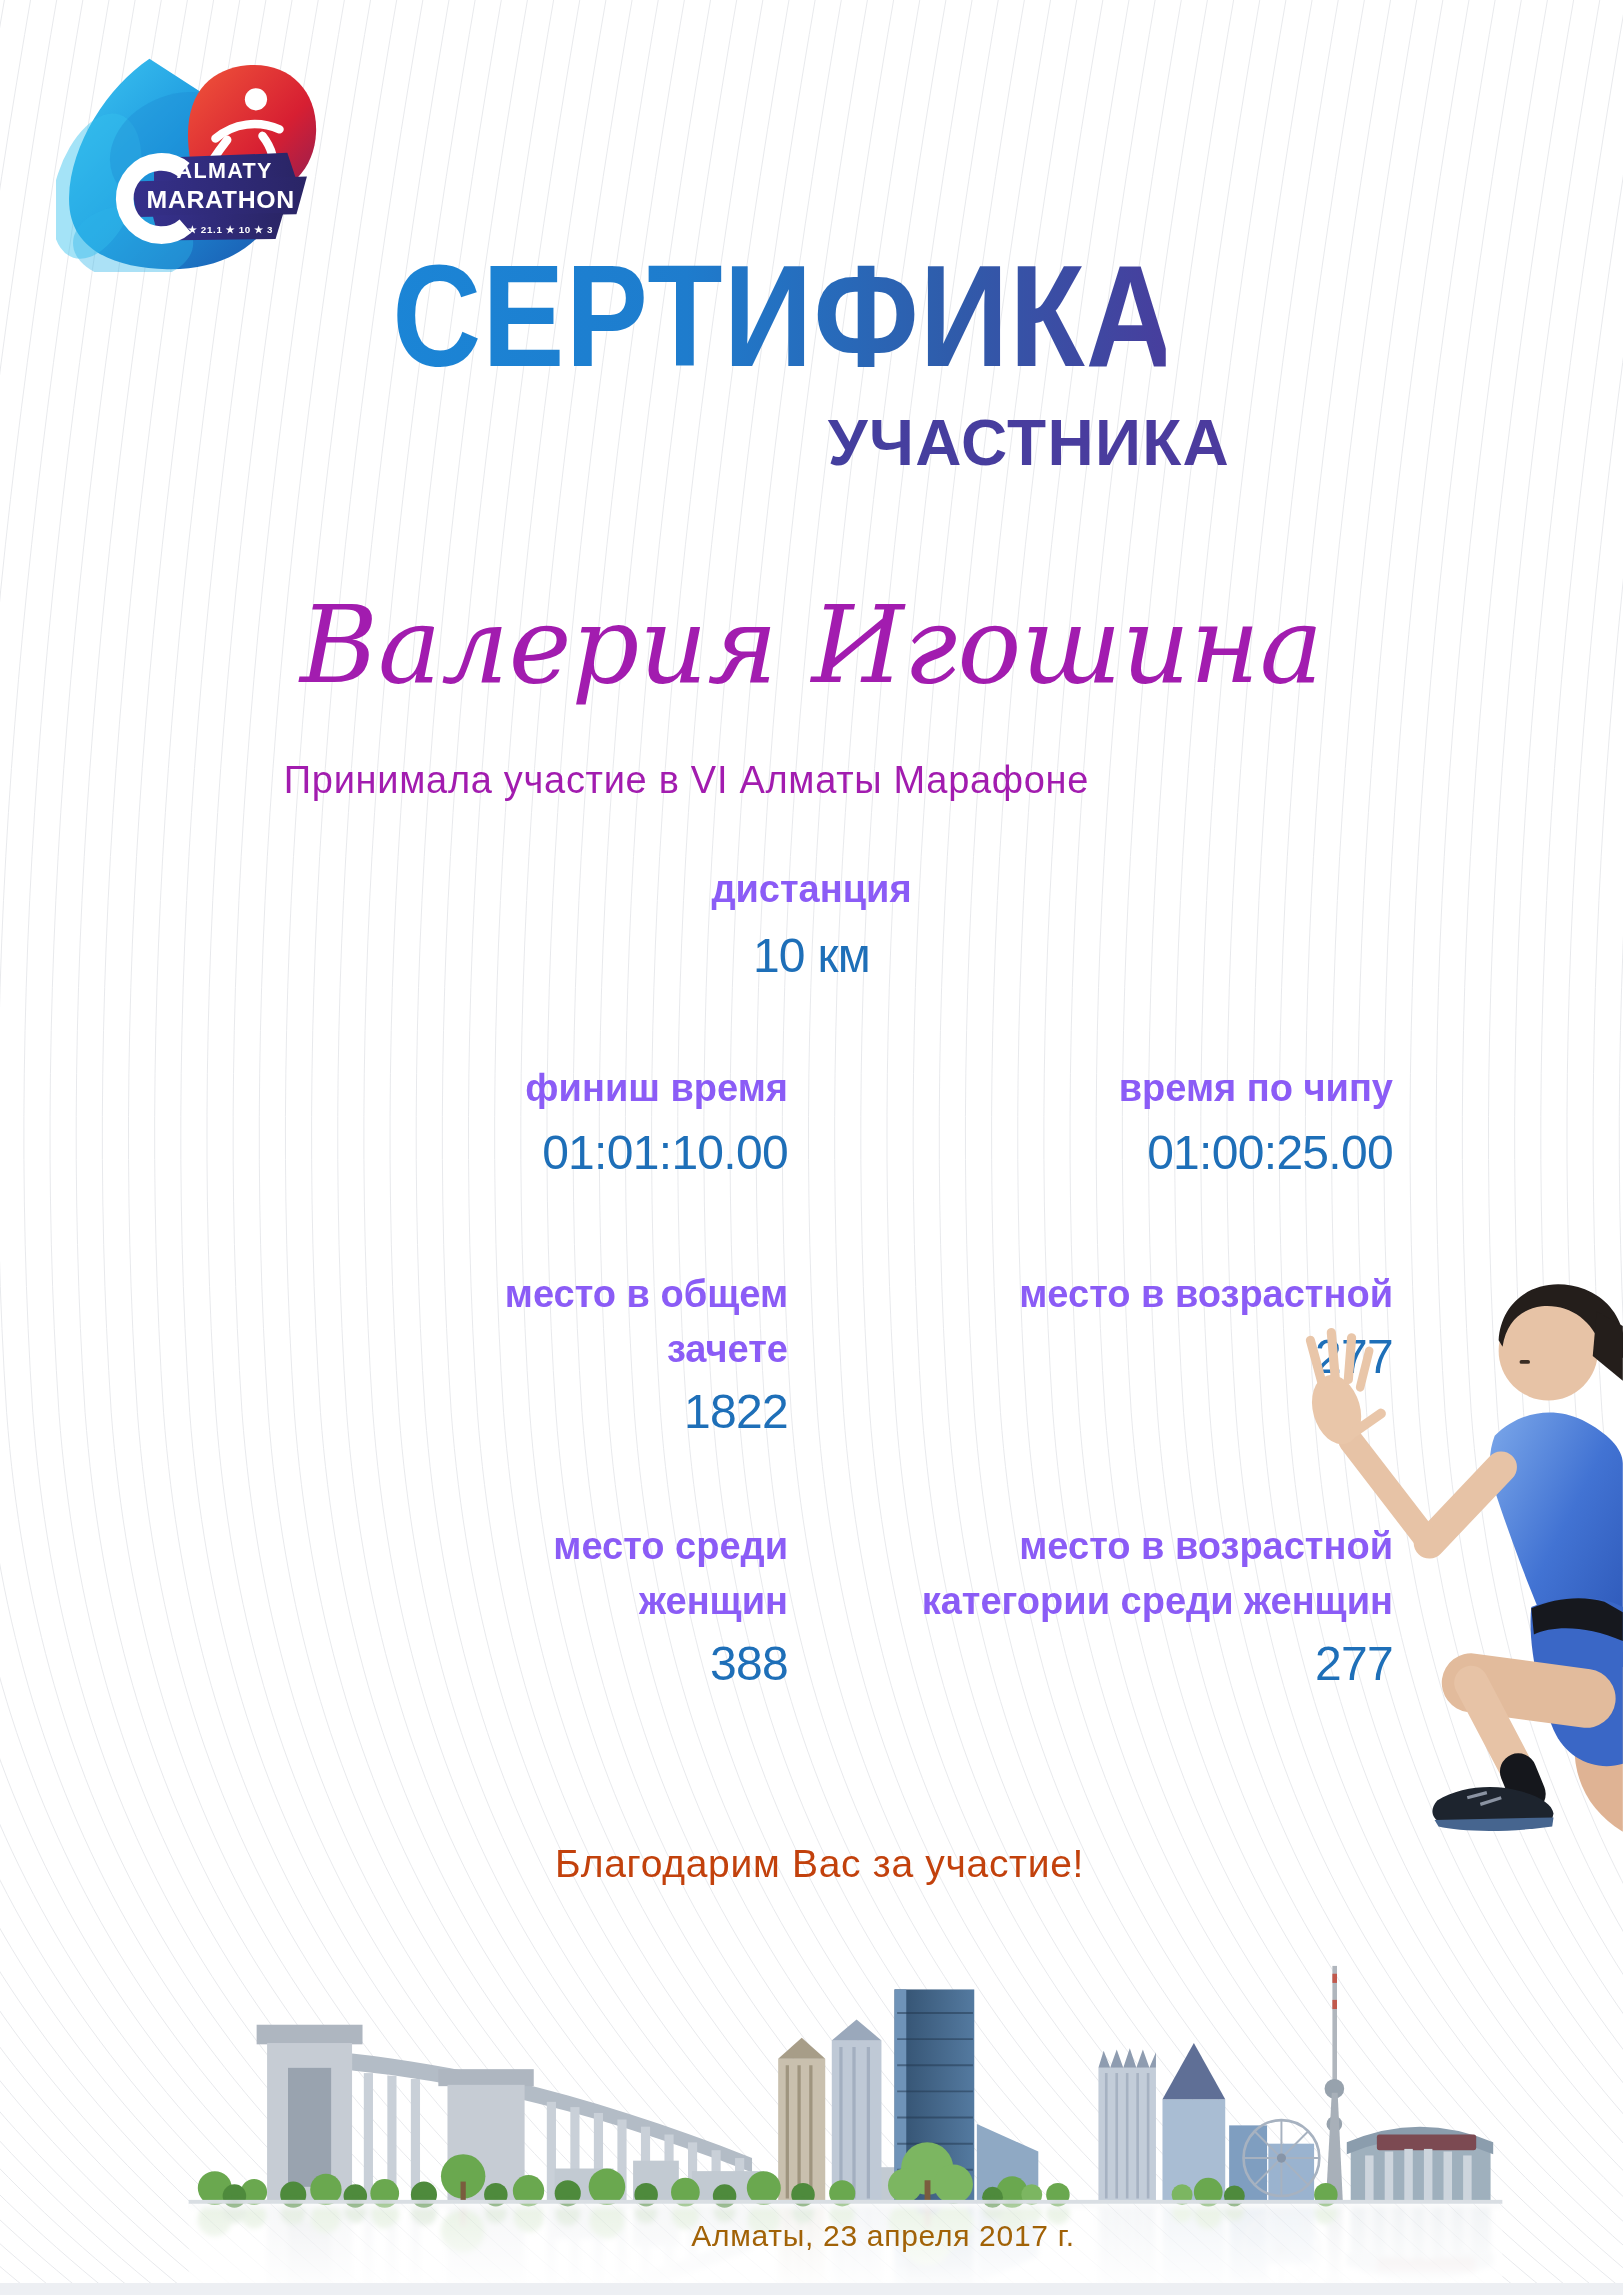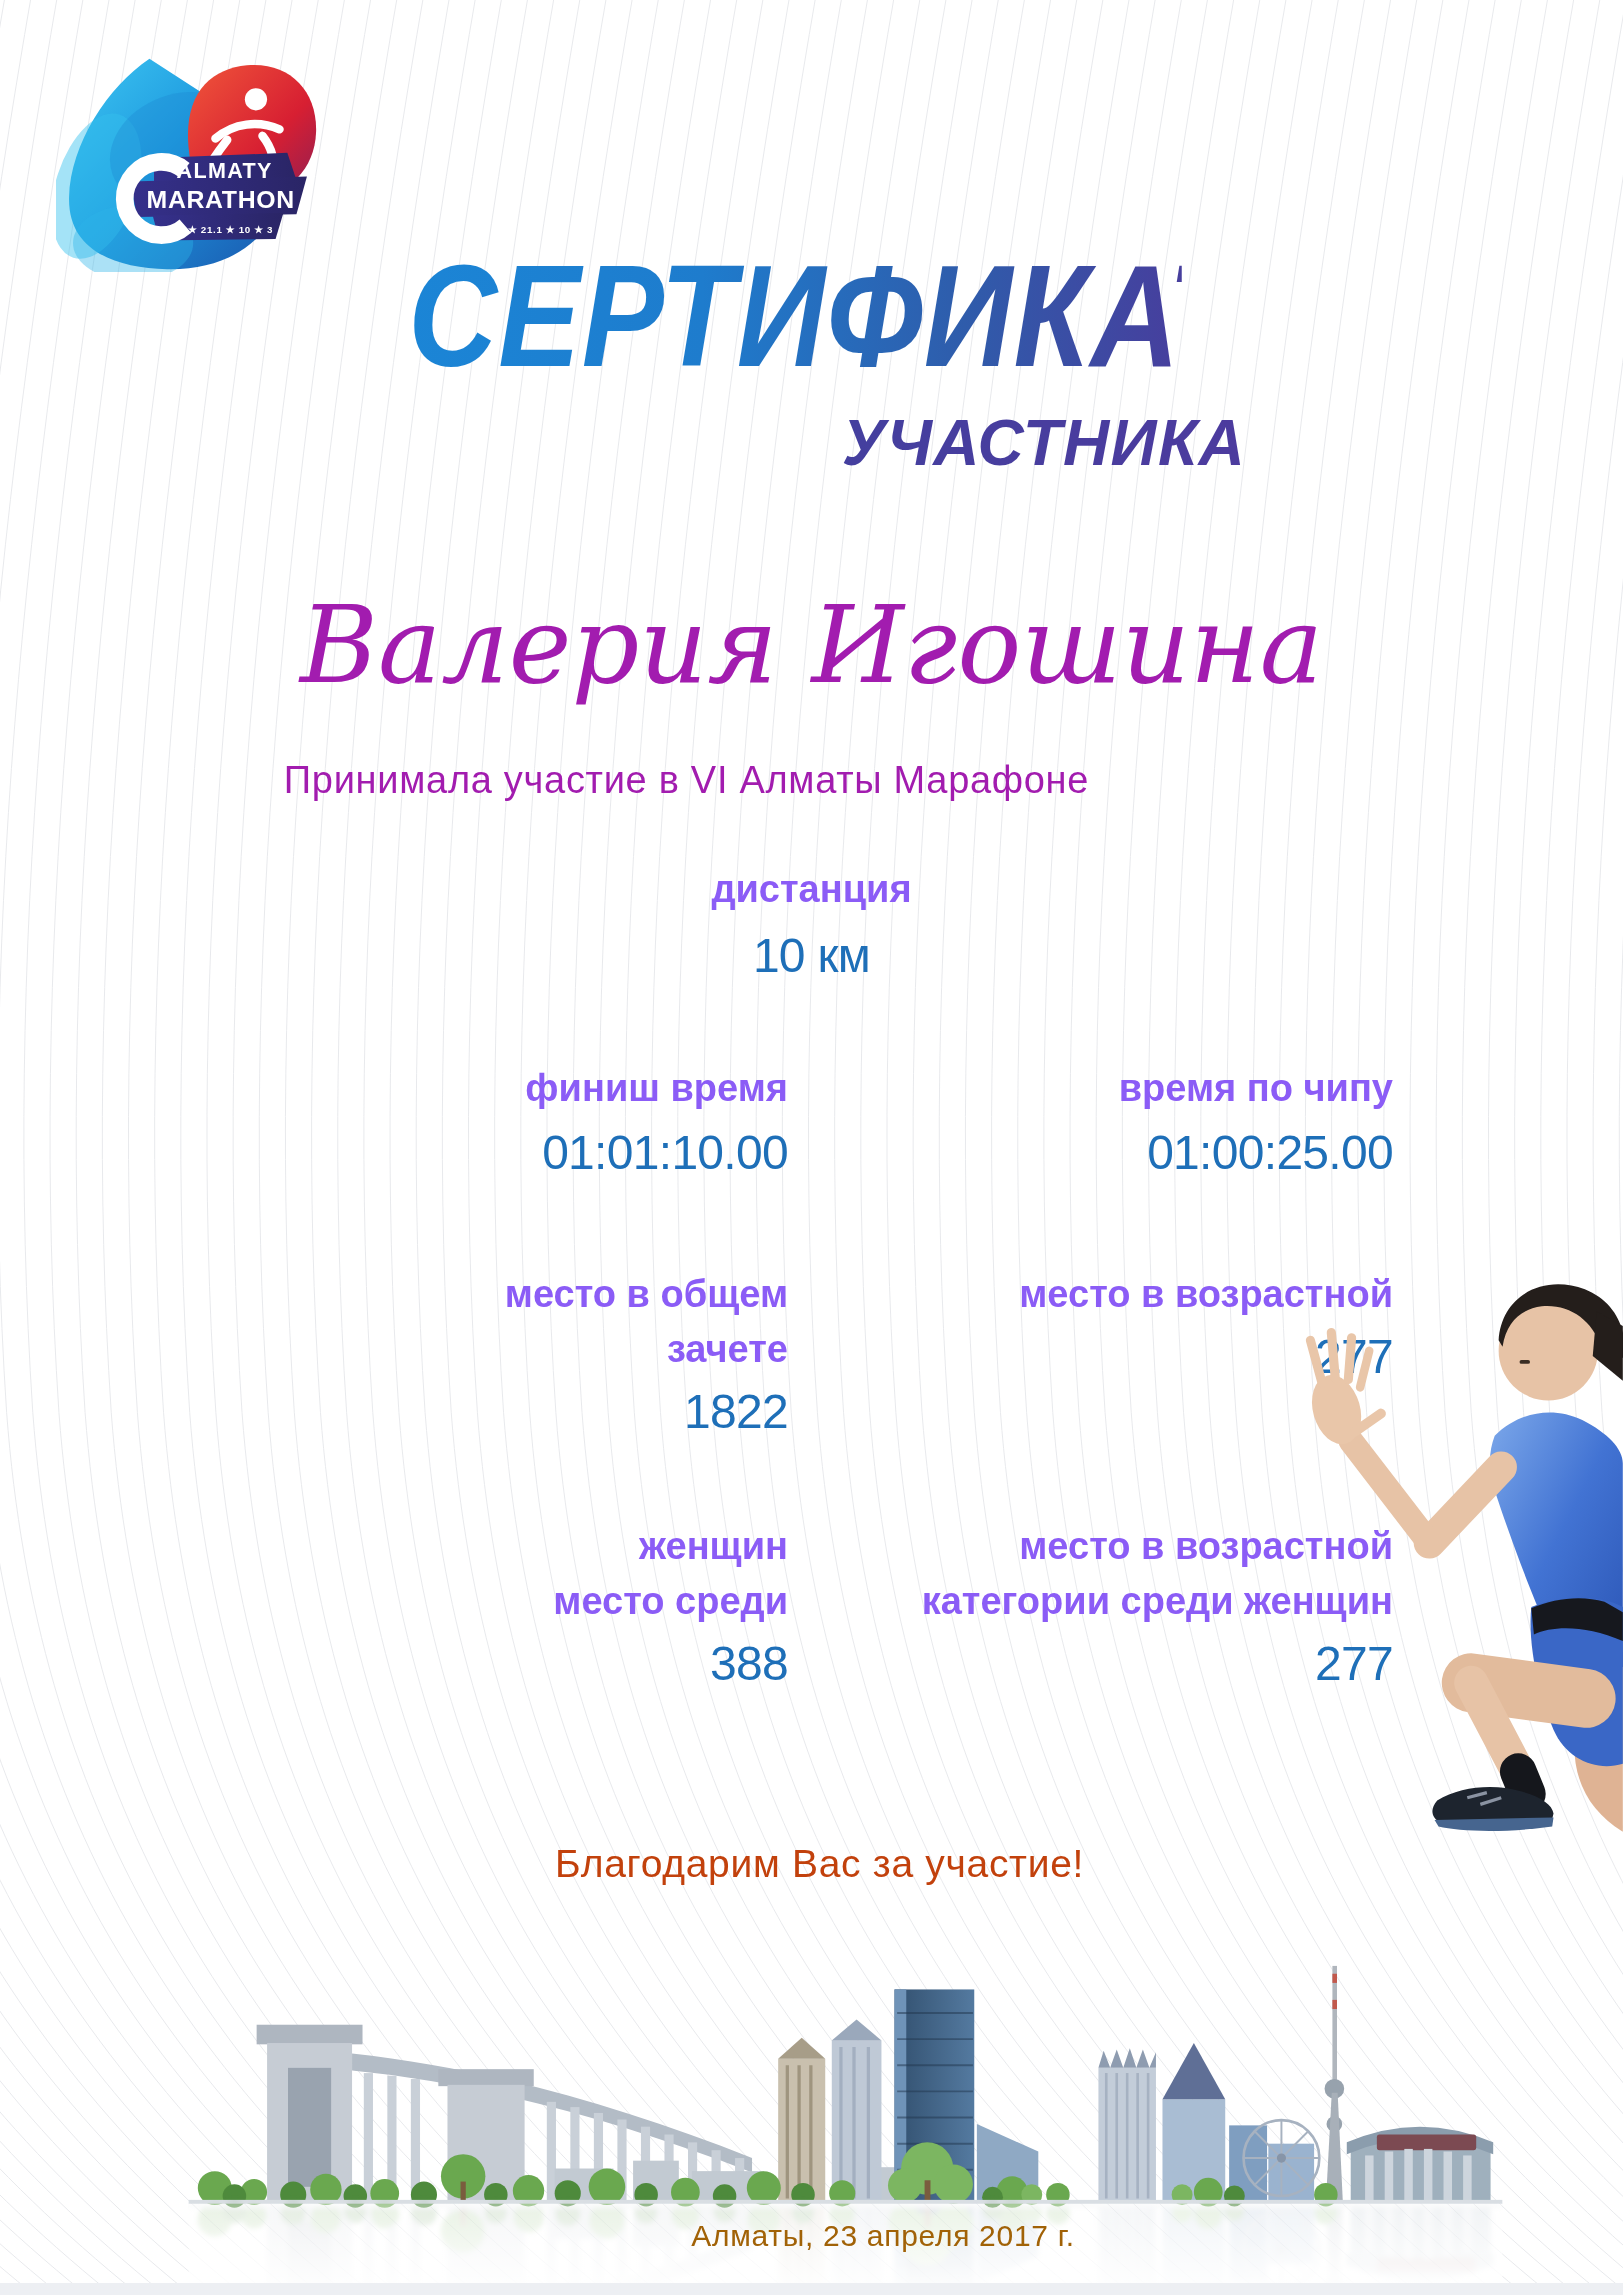--- a/index.html
+++ b/index.html
@@ -4,21 +4,21 @@
 <style>
   html,body{margin:0;padding:0;background:#ffffff;}
   .page{
     position:relative; width:1623px; height:2295px; overflow:hidden;
     background:#ffffff; font-family:"Liberation Sans",sans-serif;
   }
   .bg-lines{position:absolute;left:0;top:0;width:1623px;height:2295px;opacity:.62;}
   
   .logo{position:absolute;left:56px;top:52px;width:264px;height:220px;}
   
-  .title-block{position:absolute;left:340px;top:243px;width:910px;text-align:center;font-style:italic;}
+  .title-block{position:absolute;left:324px;top:243px;width:910px;text-align:center;}
   .cert-title{
     margin:0;font-size:145px;line-height:146px;font-weight:bold;letter-spacing:1.3px;white-space:nowrap;
     transform:scaleX(.85);transform-origin:50% 50%;
     background:linear-gradient(90deg,#1b85d6 0%,#1e7ccd 38%,#2f5cab 72%,#473e9d 100%);
     -webkit-background-clip:text;background-clip:text;color:transparent;
   }
   .cert-subtitle{
     margin:22px 3.9px 0 0;font-size:64px;line-height:65px;font-weight:bold;letter-spacing:1.3px;
     text-align:right;
     background:linear-gradient(90deg,#3a449f 0%,#4c3b9e 100%);
@@ -236,22 +236,22 @@
   </div>
   <div class="stat-col col-right row-places-1">
     <div class="stat-label">
       <div>место в возрастной</div>
     </div>
     <div class="stat-value">277</div>
   </div>
 
   <div class="stat-col col-left row-places-2">
     <div class="stat-label">
+      <div>место среди</div>
       <div>женщин</div>
-      <div>место среди</div>
     </div>
     <div class="stat-value">388</div>
   </div>
   <div class="stat-col col-right row-places-2">
     <div class="stat-label">
       <div>место в возрастной</div>
       <div>категории среди женщин</div>
     </div>
     <div class="stat-value">277</div>
   </div>

